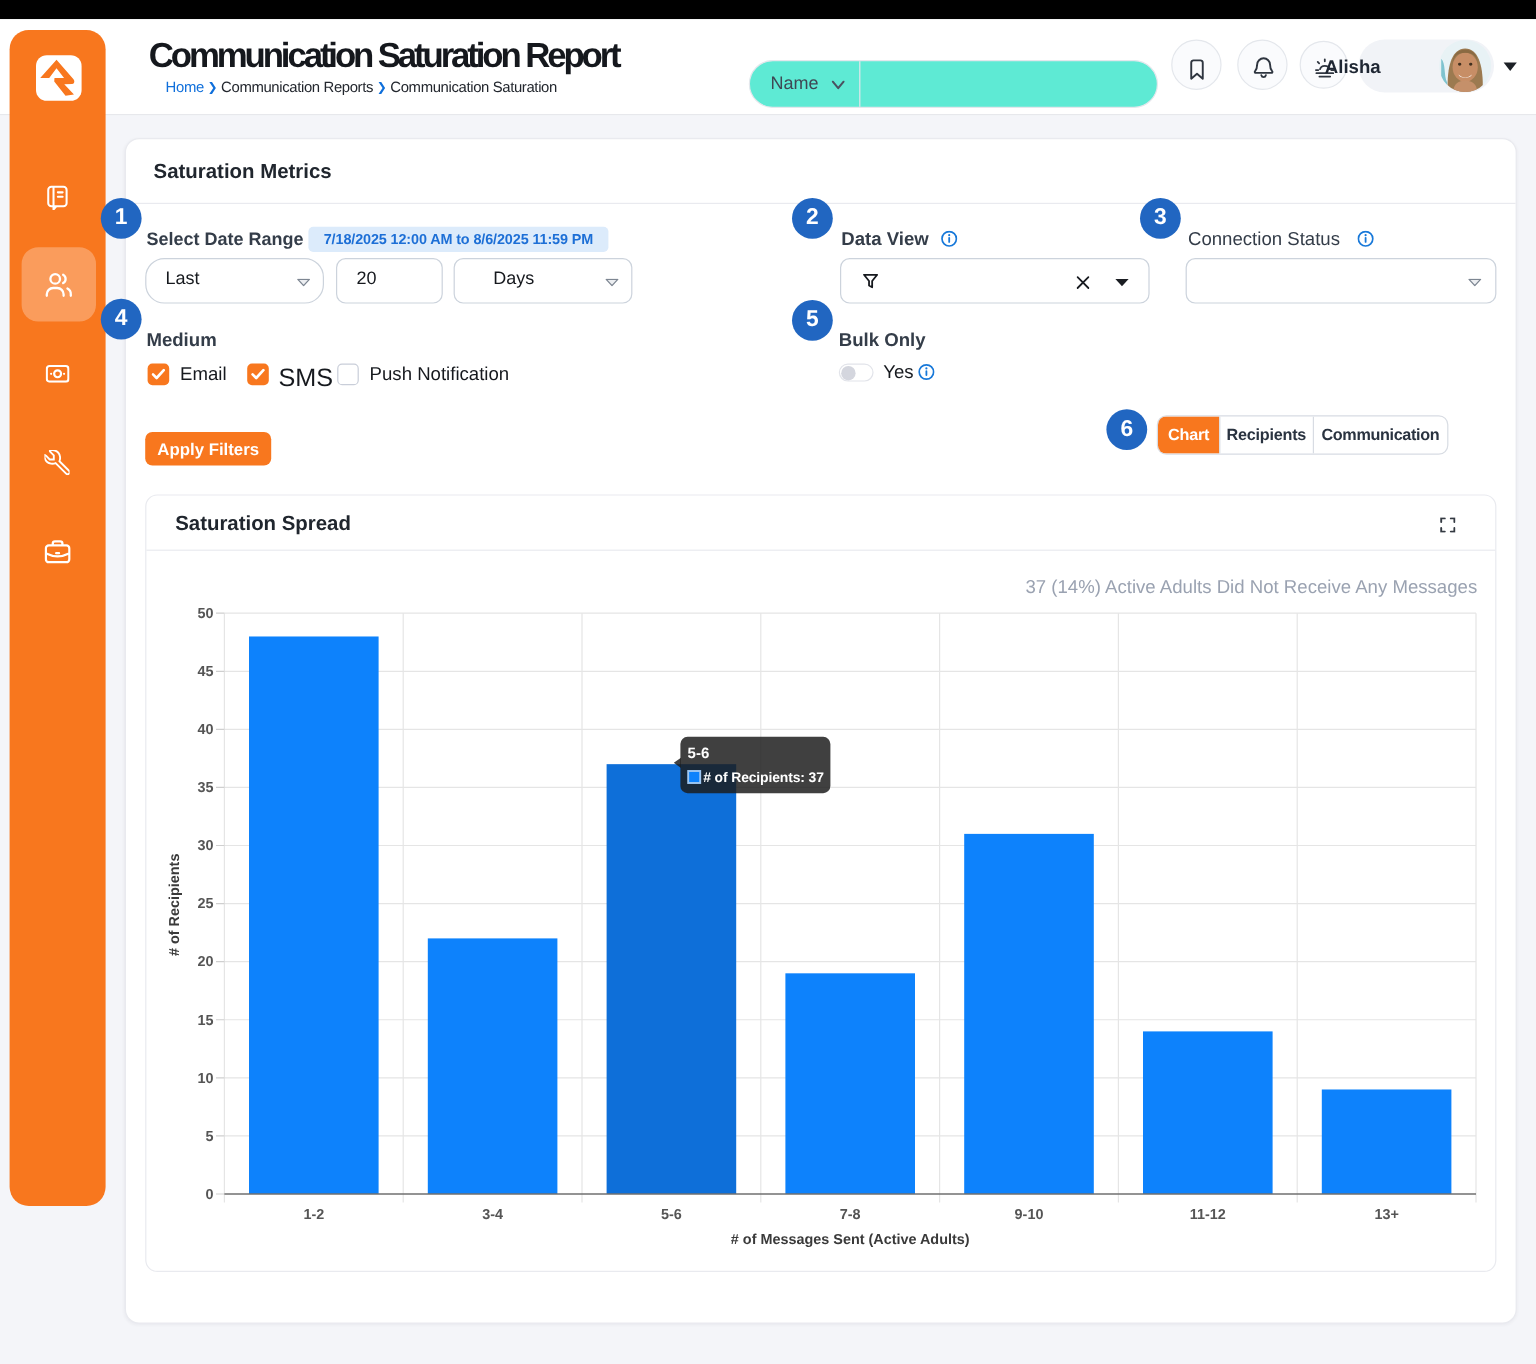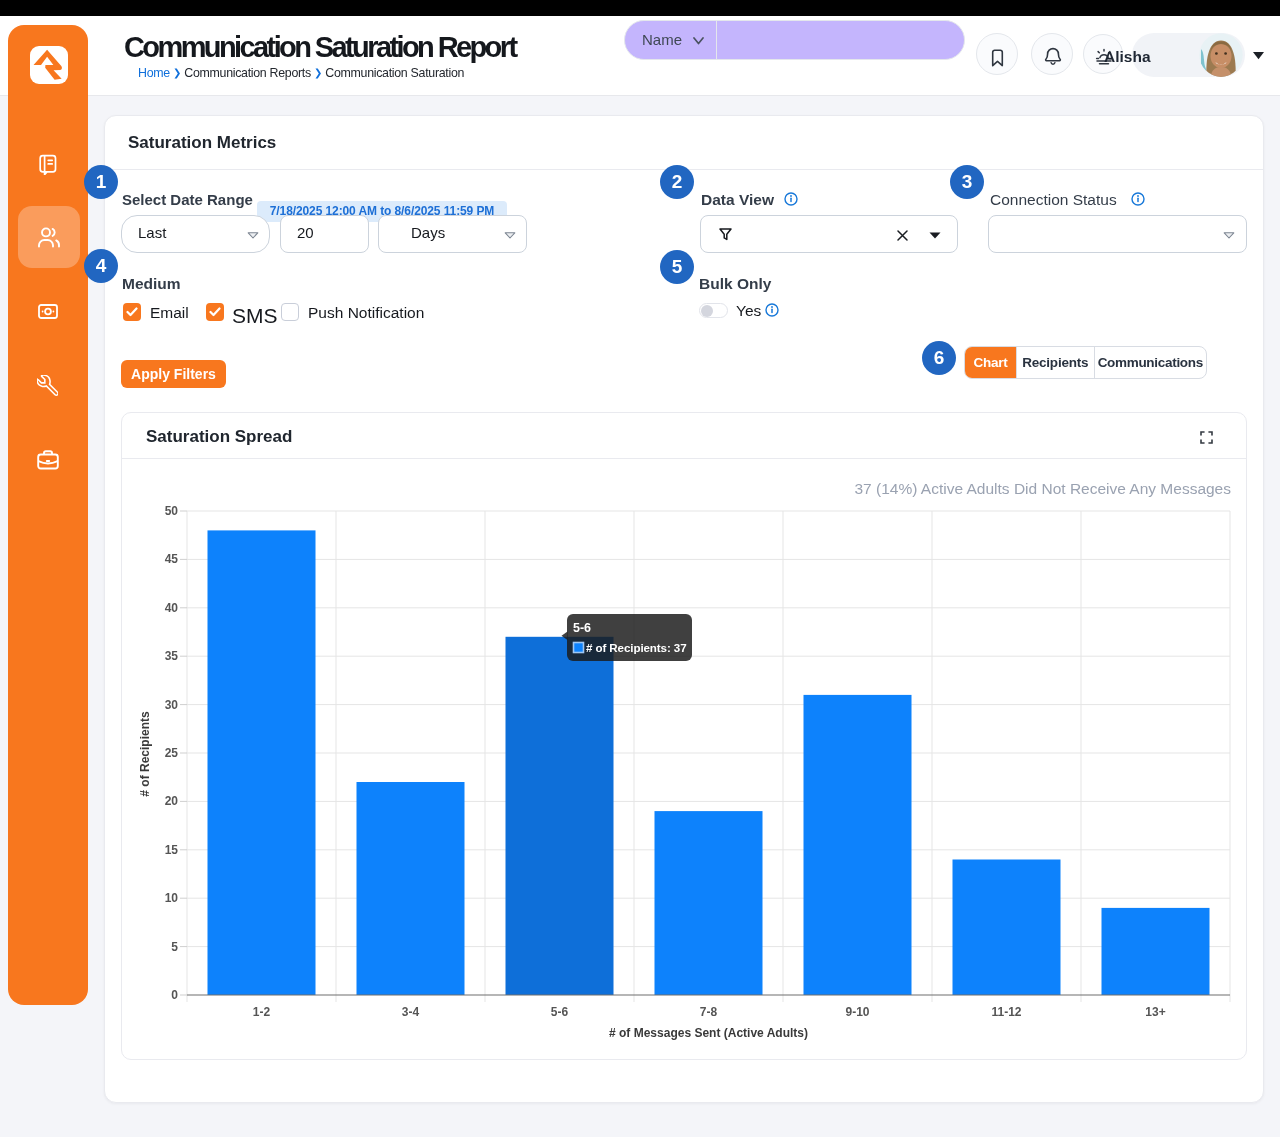--- a/index.html
+++ b/index.html
@@ -16,21 +16,21 @@
 
 <div class="abs" style="left:124px;top:31px;font-size:29px;font-weight:bold;color:#15181d;letter-spacing:-2.6px;">Communication Saturation Report</div>
 <div class="abs" style="left:138px;top:66px;font-size:12.4px;color:#23272e;letter-spacing:-0.3px;">
   <span style="color:#0f6fdb;">Home</span>
   <span style="color:#0f6fdb;font-size:10px;position:relative;top:-1px;">❯</span>
   <span>Communication Reports</span>
   <span style="color:#0f6fdb;font-size:10px;position:relative;top:-1px;">❯</span>
   <span>Communication Saturation</span>
 </div>
 
-<div class="abs" style="left:624px;top:20px;width:341px;height:40px;border:1px solid #e4e7ec;border-radius:20px;background:#c4b5fd;">
+<div class="abs" style="left:624px;top:50px;width:341px;height:40px;border:1px solid #e4e7ec;border-radius:20px;background:#5eead4;">
   <div class="abs" style="left:17px;top:0;height:38px;line-height:38px;font-size:15px;color:#3f4854;">Name</div>
   <svg class="abs" style="left:68px;top:16px;" width="11" height="8" viewBox="0 0 11 8">
       <path d="M1 1 L5.5 6.5 L10 1" fill="none" stroke="#4a5260" stroke-width="1.7" stroke-linecap="round" stroke-linejoin="round"></path>
     </svg>
   <div class="abs" style="left:91px;top:0px;width:1px;height:38px;background:#e4e7ec;"></div>
 </div>
 
 <div class="abs" style="left:976px;top:33px;width:42px;height:42px;border:1px solid #e4e7ec;border-radius:50%;background:#fafbfd;">
   <svg class="abs" style="left:14px;top:15px;" width="13" height="18" viewBox="0 0 13 18">
   <path d="M1.7 16.6 V3.2 a1.9 1.9 0 0 1 1.9 -1.9 h5.8 a1.9 1.9 0 0 1 1.9 1.9 v13.4 l-4.8 -4.2 l-4.8 4.2 z" fill="none" stroke="#2f3640" stroke-width="1.6" stroke-linejoin="round"></path>
@@ -116,21 +116,21 @@
  .badge { width:34px;height:34px;border-radius:50%;background:#2166c1;color:#fff;font-size:19px;font-weight:bold;text-align:center;line-height:34px; }
 </style>
 <div class="abs badge" style="left:84px;top:165px;">1</div>
 <div class="abs badge" style="left:660px;top:165px;">2</div>
 <div class="abs badge" style="left:950px;top:165px;">3</div>
 <div class="abs badge" style="left:84px;top:249px;">4</div>
 <div class="abs badge" style="left:660px;top:250px;">5</div>
 <div class="abs badge" style="left:922px;top:341px;">6</div>
 
 <div class="abs" style="left:122px;top:191px;font-size:15px;font-weight:bold;color:#343d49;">Select Date Range</div>
-<div class="abs" style="left:257px;top:201px;width:250px;height:21px;background:#dcebfb;border-radius:4px;color:#1d6fd6;font-size:12px;font-weight:bold;letter-spacing:-0.1px;text-align:center;line-height:21px;">7/18/2025 12:00 AM to 8/6/2025 11:59 PM</div>
+<div class="abs" style="left:257px;top:189px;width:250px;height:21px;background:#dcebfb;border-radius:4px;color:#1d6fd6;font-size:12px;font-weight:bold;letter-spacing:-0.1px;text-align:center;line-height:21px;">7/18/2025 12:00 AM to 8/6/2025 11:59 PM</div>
 
 <div class="abs" style="left:121px;top:215px;width:149px;height:38px;border:1px solid #ccd3dc;border-radius:16px;background:#fff;">
   <div class="abs" style="left:16px;top:8px;font-size:15px;color:#16191e;">Last</div>
   <svg class="abs" style="left:125px;top:16px;" width="12" height="7" viewBox="0 0 12 7">
       <path d="M1.2 0.8 L6 6 L10.8 0.8 Z" fill="#eceef1" stroke="#7d8692" stroke-width="1.1" stroke-linejoin="round"></path>
     </svg>
 </div>
 <div class="abs" style="left:280px;top:215px;width:89px;height:38px;border:1px solid #ccd3dc;border-radius:8px;background:#fff;">
   <div class="abs" style="left:16px;top:8px;font-size:15px;color:#16191e;">20</div>
 </div>
@@ -196,21 +196,21 @@
     <circle cx="7" cy="7" r="6" fill="none" stroke="#1778d9" stroke-width="1.4"></circle>
     <path d="M7 6.2 v3.4" stroke="#1778d9" stroke-width="1.5" stroke-linecap="round"></path>
     <circle cx="7" cy="4" r="0.9" fill="#1778d9"></circle>
   </svg>
 
 <div class="abs" style="left:121px;top:360px;width:105px;height:28px;background:#f8771e;border-radius:6px;color:#fff;font-size:14px;font-weight:bold;text-align:center;line-height:28px;">Apply Filters</div>
 
 <div class="abs" style="left:964px;top:346px;width:243px;height:33px;border:1px solid #d8dce3;border-radius:8px;background:#fff;overflow:hidden;display:flex;">
   <div style="width:60px;background:#f8771e;color:#fff;font-size:13.5px;font-weight:bold;letter-spacing:-0.2px;text-align:center;line-height:31px;">Chart</div>
   <div style="width:91px;border-left:1px solid #d8dce3;color:#2a3340;font-size:13.5px;font-weight:bold;letter-spacing:-0.2px;text-align:center;line-height:31px;">Recipients</div>
-  <div style="width:132px;border-left:1px solid #d8dce3;color:#2a3340;font-size:13.5px;font-weight:bold;letter-spacing:-0.3px;text-align:center;line-height:31px;">Communications</div>
+  <div style="width:132px;border-left:1px solid #d8dce3;color:#2a3340;font-size:13.5px;font-weight:bold;letter-spacing:-0.3px;text-align:center;line-height:31px;">Communication</div>
 </div>
 
 <div class="abs" style="left:121px;top:412px;width:1126px;height:648px;background:#fff;border:1px solid #e9eaef;border-radius:10px;"></div>
 <div class="abs" style="left:146px;top:427px;font-size:17px;font-weight:bold;color:#20262e;">Saturation Spread</div>
 <svg class="abs" style="left:1200px;top:431px;" width="13" height="13" viewBox="0 0 13 13">
     <path d="M1 4 V1 h3 M9 1 h3 v3 M12 9 v3 H9 M4 12 H1 V9" fill="none" stroke="#343a42" stroke-width="1.6" stroke-linecap="round"></path>
   </svg>
 <div class="abs" style="left:122px;top:458px;width:1124px;height:1px;background:#e9eaef;"></div>
 
 <svg class="abs" style="left:121px;top:458px;" width="1125" height="601" viewBox="0 0 1125 601" font-family="Liberation Sans, sans-serif">

